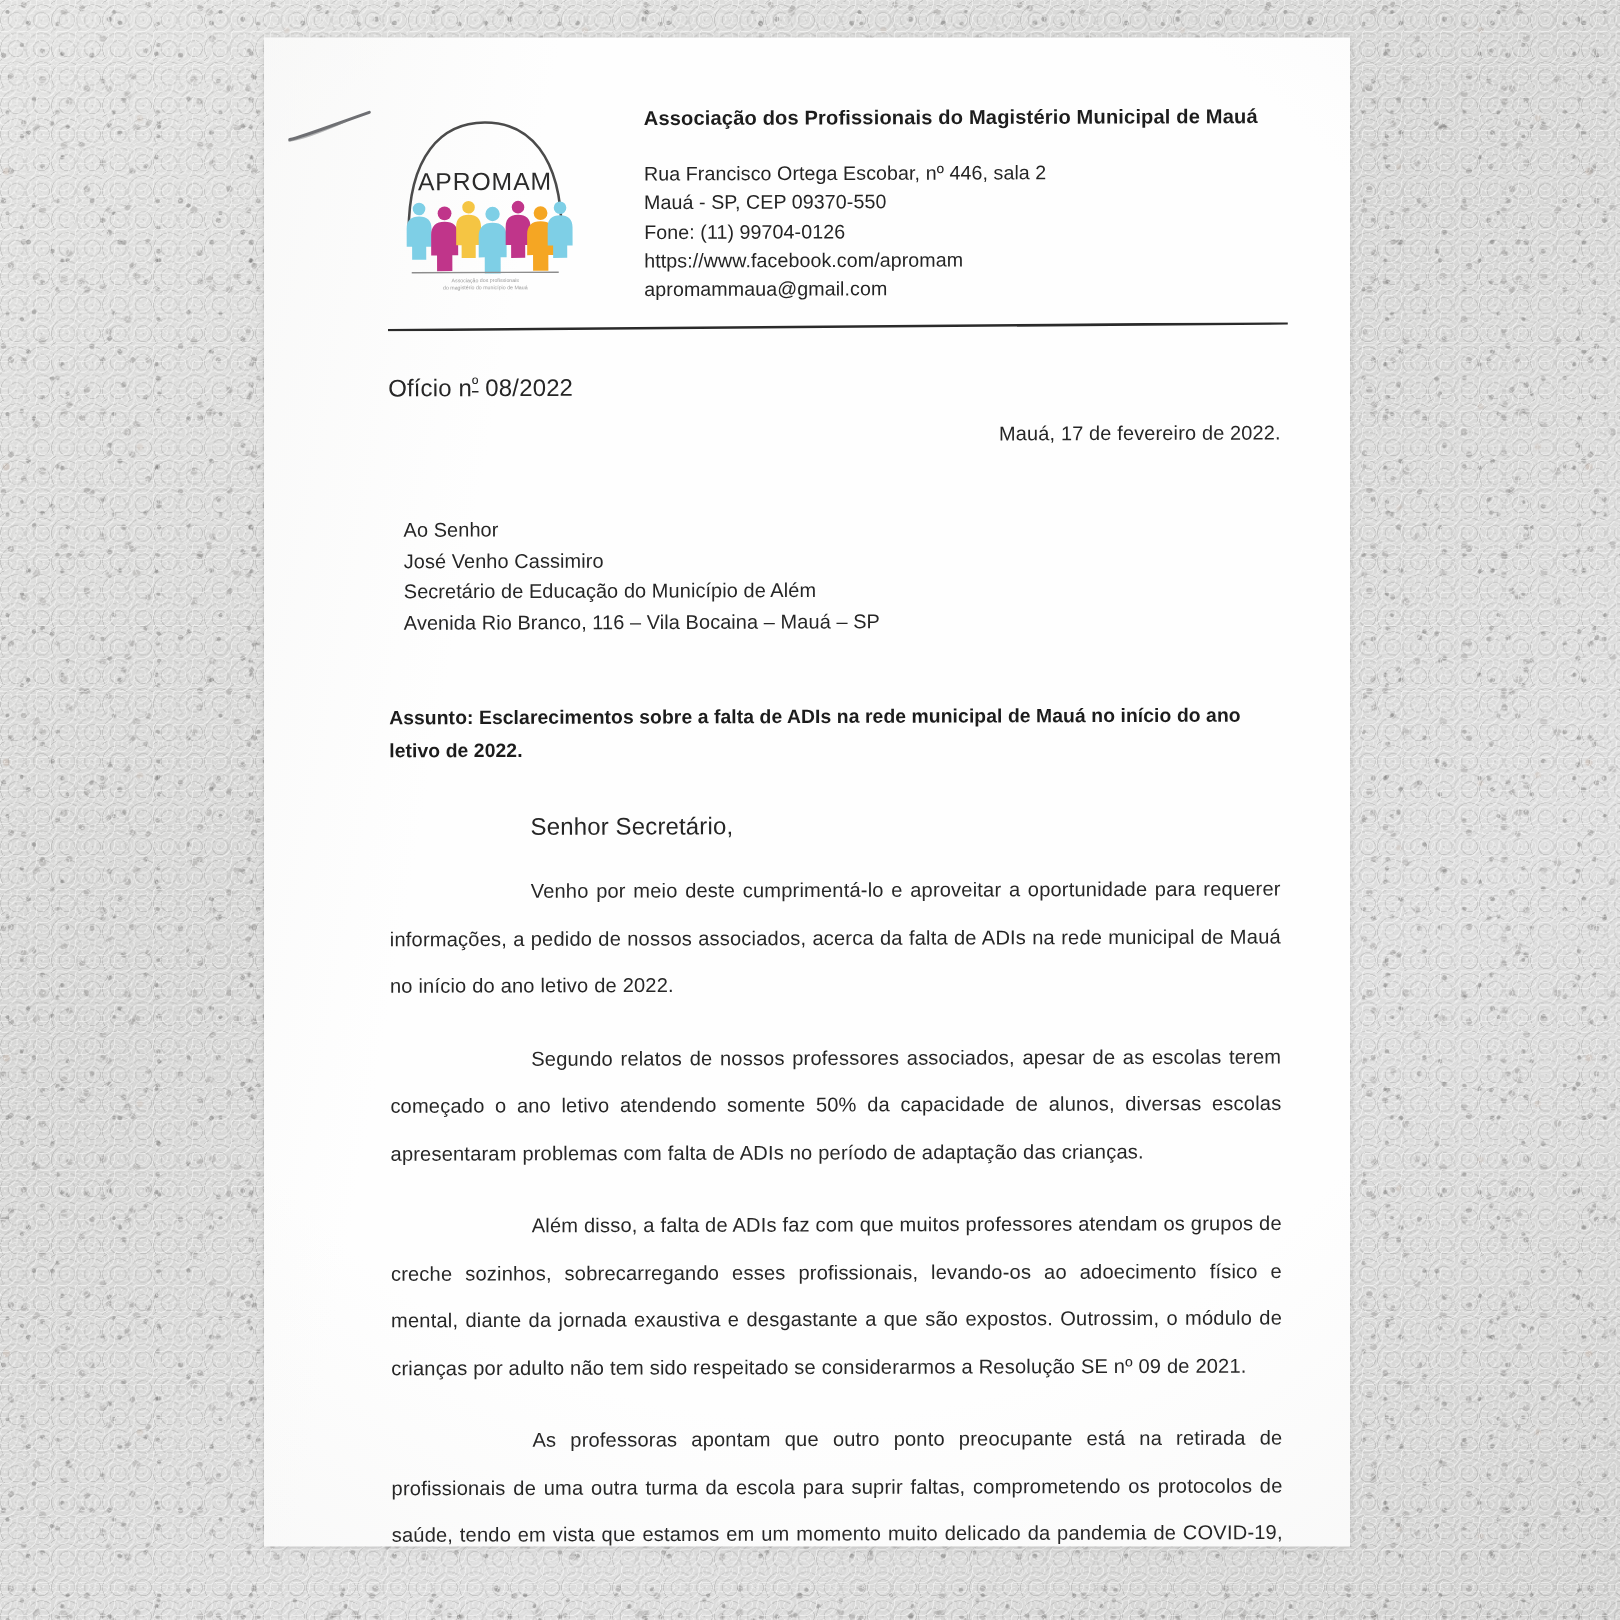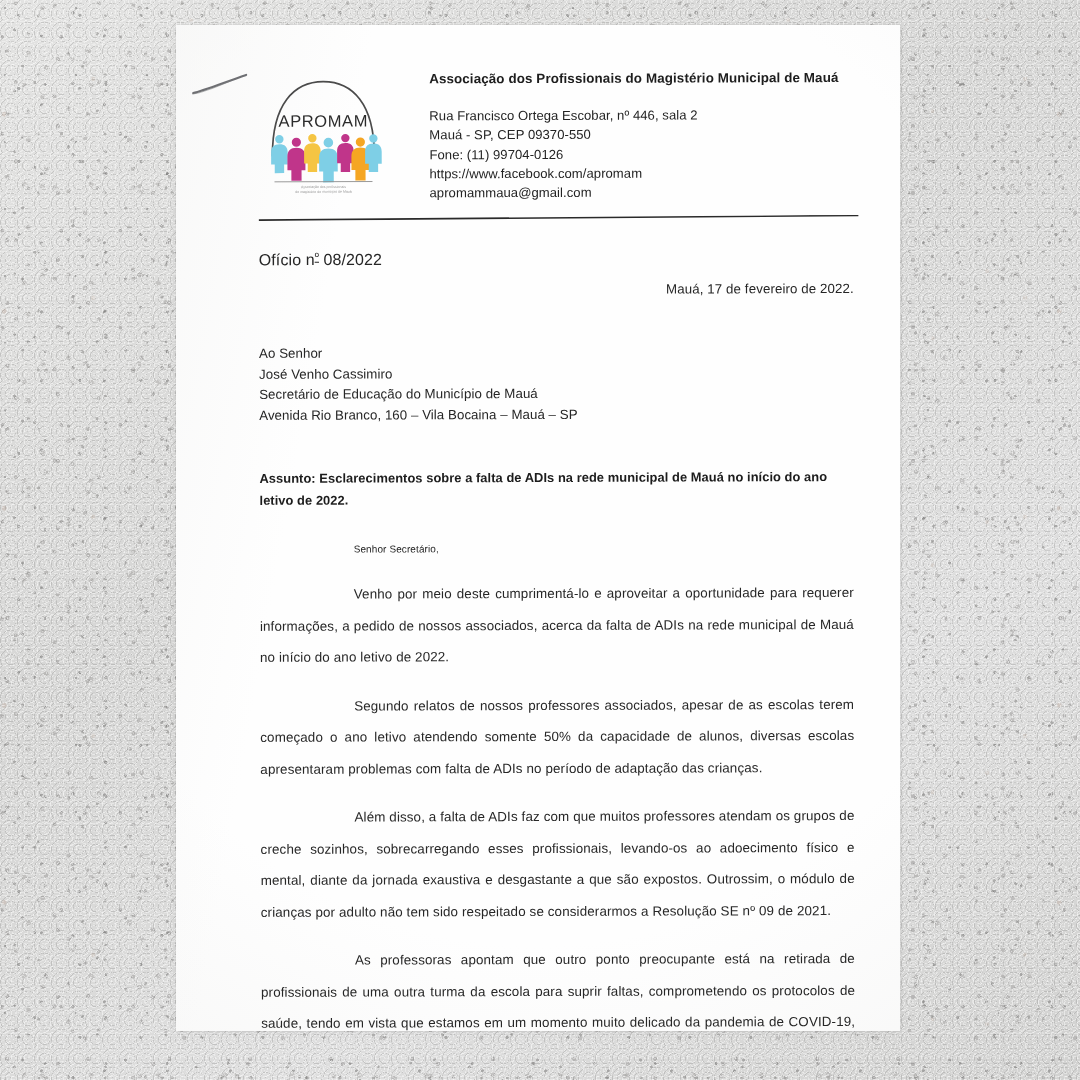--- a/index.html
+++ b/index.html
@@ -178,39 +178,39 @@
     text-align: right;
   }
   .addressee {
     position: absolute;
     left: 82px;
     top: 118px;
     font-size: 13.3px;
     line-height: 20.6px;
     letter-spacing: 0.05px;
   }
-  .addressee div { white-space: nowrap; }
+  .addressee div { white-space: nowrap; margin-left: 10px; }
 
   .subject {
     position: absolute;
     left: 82px;
     top: 242px;
     width: 586px;
     font-size: 12.9px;
     font-weight: bold;
     line-height: 22px;
     letter-spacing: 0.05px;
     color: #1c1c1c;
   }
 
   .salutation {
     position: absolute;
     left: 176px;
     top: 318px;
-    font-size: 10px;
+    font-size: 16px;
     letter-spacing: 0.1px;
     white-space: nowrap;
   }
 
   #paragraphs {
     position: absolute;
     left: 82px;
     top: 353px;
     width: 594px;
   }
@@ -308,22 +308,22 @@
 
     <div id="body-area">
 
       <div class="oficio"><span>Ofício n</span><sup>º</sup><span> 08/2022</span></div>
 
       <div class="date-line">Mauá, 17 de fevereiro de 2022.</div>
 
       <div class="addressee">
         <div>Ao Senhor</div>
         <div>José Venho Cassimiro</div>
-        <div>Secretário de Educação do Município de Mauá</div>
-        <div>Avenida Rio Branco, 160 – Vila Bocaina – Mauá – SP</div>
+        <div>Secretário de Educação do Município de Além</div>
+        <div>Avenida Rio Branco, 116 – Vila Bocaina – Mauá – SP</div>
       </div>
 
       <div class="subject">Assunto: Esclarecimentos sobre a falta de ADIs na rede municipal de Mauá no início do ano letivo de 2022.</div>
 
       <div class="salutation">Senhor Secretário,</div>
 
       <div id="paragraphs">
         <p>Venho por meio deste cumprimentá-lo e aproveitar a oportunidade para requerer informações, a pedido de nossos associados, acerca da falta de ADIs na rede municipal de Mauá no início do ano letivo de 2022.</p>
         <p>Segundo relatos de nossos professores associados, apesar de as escolas terem começado o ano letivo atendendo somente 50% da capacidade de alunos, diversas escolas apresentaram problemas com falta de ADIs no período de adaptação das crianças.</p>
         <p>Além disso, a falta de ADIs faz com que muitos professores atendam os grupos de creche sozinhos, sobrecarregando esses profissionais, levando-os ao adoecimento físico e mental, diante da jornada exaustiva e desgastante a que são expostos. Outrossim, o módulo de crianças por adulto não tem sido respeitado se considerarmos a Resolução SE nº 09 de 2021.</p>

